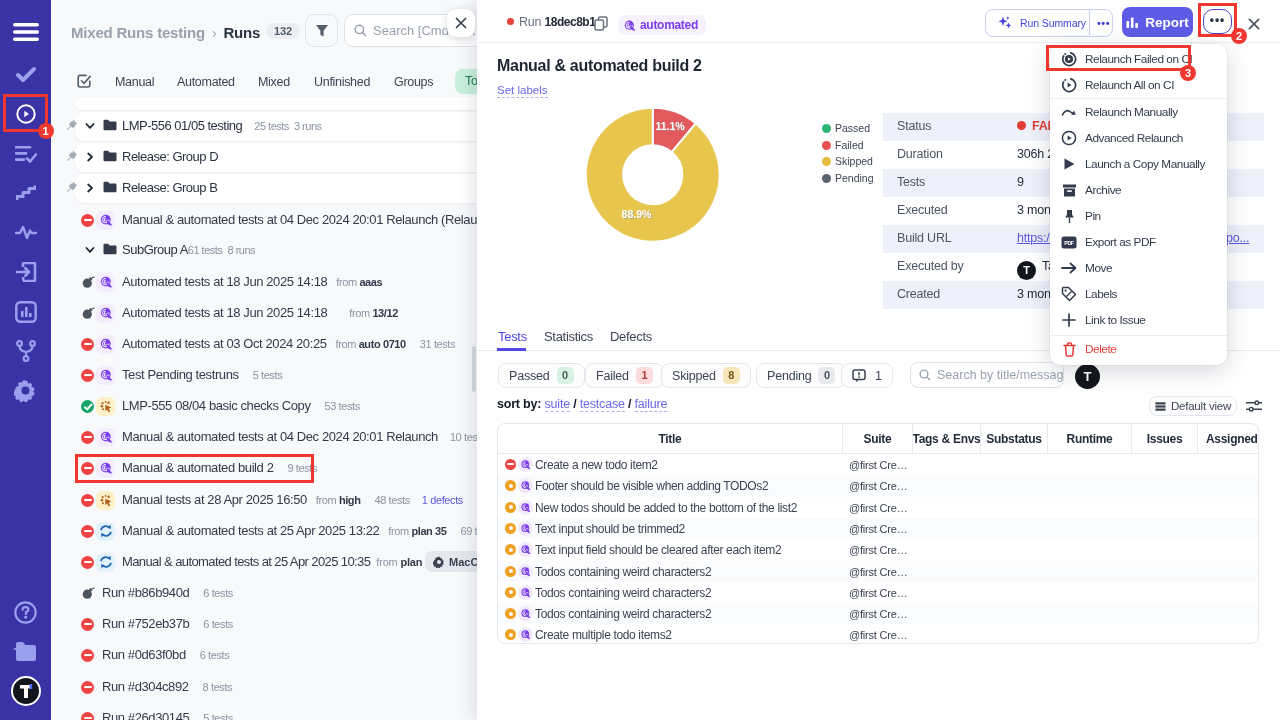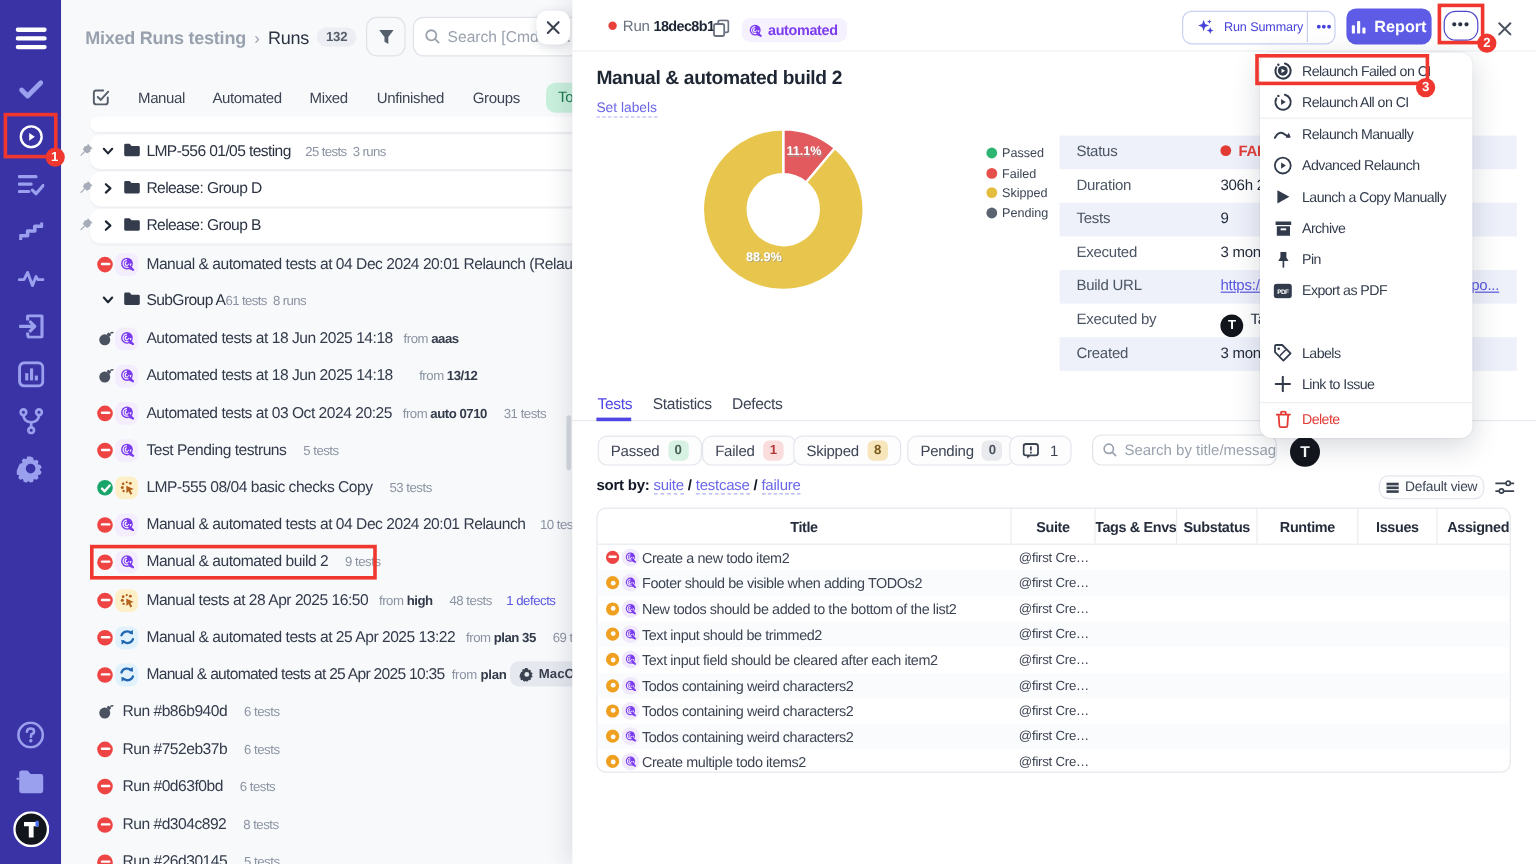--- a/index.html
+++ b/index.html
@@ -5,21 +5,21 @@
 *{margin:0;padding:0;box-sizing:border-box;}
 html,body{width:1280px;height:720px;overflow:hidden;}
 body{font-family:"Liberation Sans",sans-serif;background:#fff;position:relative;}
 .abs{position:absolute;}
 
 #sidebar{position:absolute;left:0;top:0;width:51px;height:720px;background:#3a33a6;}
 #sidebar .ic{position:absolute;left:0;width:51px;display:flex;justify-content:center;color:#a9aef0;}
 
 #left{position:absolute;left:51px;top:0;width:426px;height:720px;background:#f8f9fb;overflow:hidden;}
 .crumb{position:absolute;left:20px;top:18px;font-size:15px;color:#98a1ad;font-weight:700;letter-spacing:-0.2px;white-space:nowrap;}
-.crumb b{color:#2a3342;font-weight:400;}
+.crumb b{color:#2a3342;font-weight:700;}
 .crumb .sep{color:#9aa2ae;font-weight:400;padding:0 7px;font-size:14px;}
 .badge132{display:inline-block;background:#eceef3;color:#555e6b;font-size:11px;font-weight:700;border-radius:9px;padding:2px 8px;vertical-align:3px;margin-left:6px;}
 .fbtn{position:absolute;left:254px;top:14px;width:33px;height:33px;border:1px solid #dfe3e8;border-radius:9px;background:#f8f9fb;display:flex;align-items:center;justify-content:center;}
 .searchL{position:absolute;left:293px;top:14px;width:140px;height:33px;border:1px solid #dfe3e8;border-radius:9px;background:#fff;display:flex;align-items:center;padding-left:9px;color:#9aa2ae;font-size:13px;white-space:nowrap;overflow:hidden;}
 .xcard{position:absolute;left:396px;top:9px;width:28px;height:28px;background:#fff;border-radius:9px;box-shadow:0 2px 8px rgba(40,50,70,.18);display:flex;align-items:center;justify-content:center;z-index:5;}
 
 .tabs{position:absolute;left:0px;top:70px;width:426px;height:28px;font-size:12.5px;letter-spacing:-0.3px;color:#3d4554;font-weight:400;}
 .tabs span{position:absolute;top:5px;}
 
 .grow{position:absolute;left:24px;width:410px;height:29px;background:#fff;border-radius:9px;box-shadow:0 1px 2px rgba(30,40,60,.06);}
@@ -733,20 +733,28 @@
     </div>
   <div class="mi" style="top:185px">
       <span class="mic">
         <svg width="16" height="13" viewBox="0 0 16 13">
           <rect x="0.5" y="0.5" width="15" height="12" rx="2.5" fill="#323b4c"></rect>
           <text x="8" y="9" font-size="5.4" font-weight="bold" fill="#fff" text-anchor="middle" font-family="Liberation Sans">PDF</text>
         </svg>
       </span>
       <span class="ml">Export as PDF</span>
     </div>
+  <div class="mi" style="top:211px">
+      <span class="mic">
+        <svg width="16" height="12" viewBox="0 0 16 12">
+          <path d="M1 6 H14 M9.5 1.5 L14.5 6 L9.5 10.5" fill="none" stroke="#323b4c" stroke-width="1.8" stroke-linecap="round" stroke-linejoin="round"></path>
+        </svg>
+      </span>
+      <span class="ml">Move</span>
+    </div>
   <div class="mi" style="top:237px">
       <span class="mic">
         <svg width="16" height="16" viewBox="0 0 16 16">
           <path d="M1.5 7.5 V2.5 Q1.5 1.5 2.5 1.5 H7.5 L14.5 8.5 L8.5 14.5 Z" fill="none" stroke="#323b4c" stroke-width="1.5" stroke-linejoin="round"></path>
           <circle cx="4.6" cy="4.6" r="1.1" fill="#323b4c"></circle>
           <path d="M5.5 10.5 L10.5 5.5" stroke="#323b4c" stroke-width="1.3"></path>
         </svg>
       </span>
       <span class="ml">Labels</span>
     </div>

